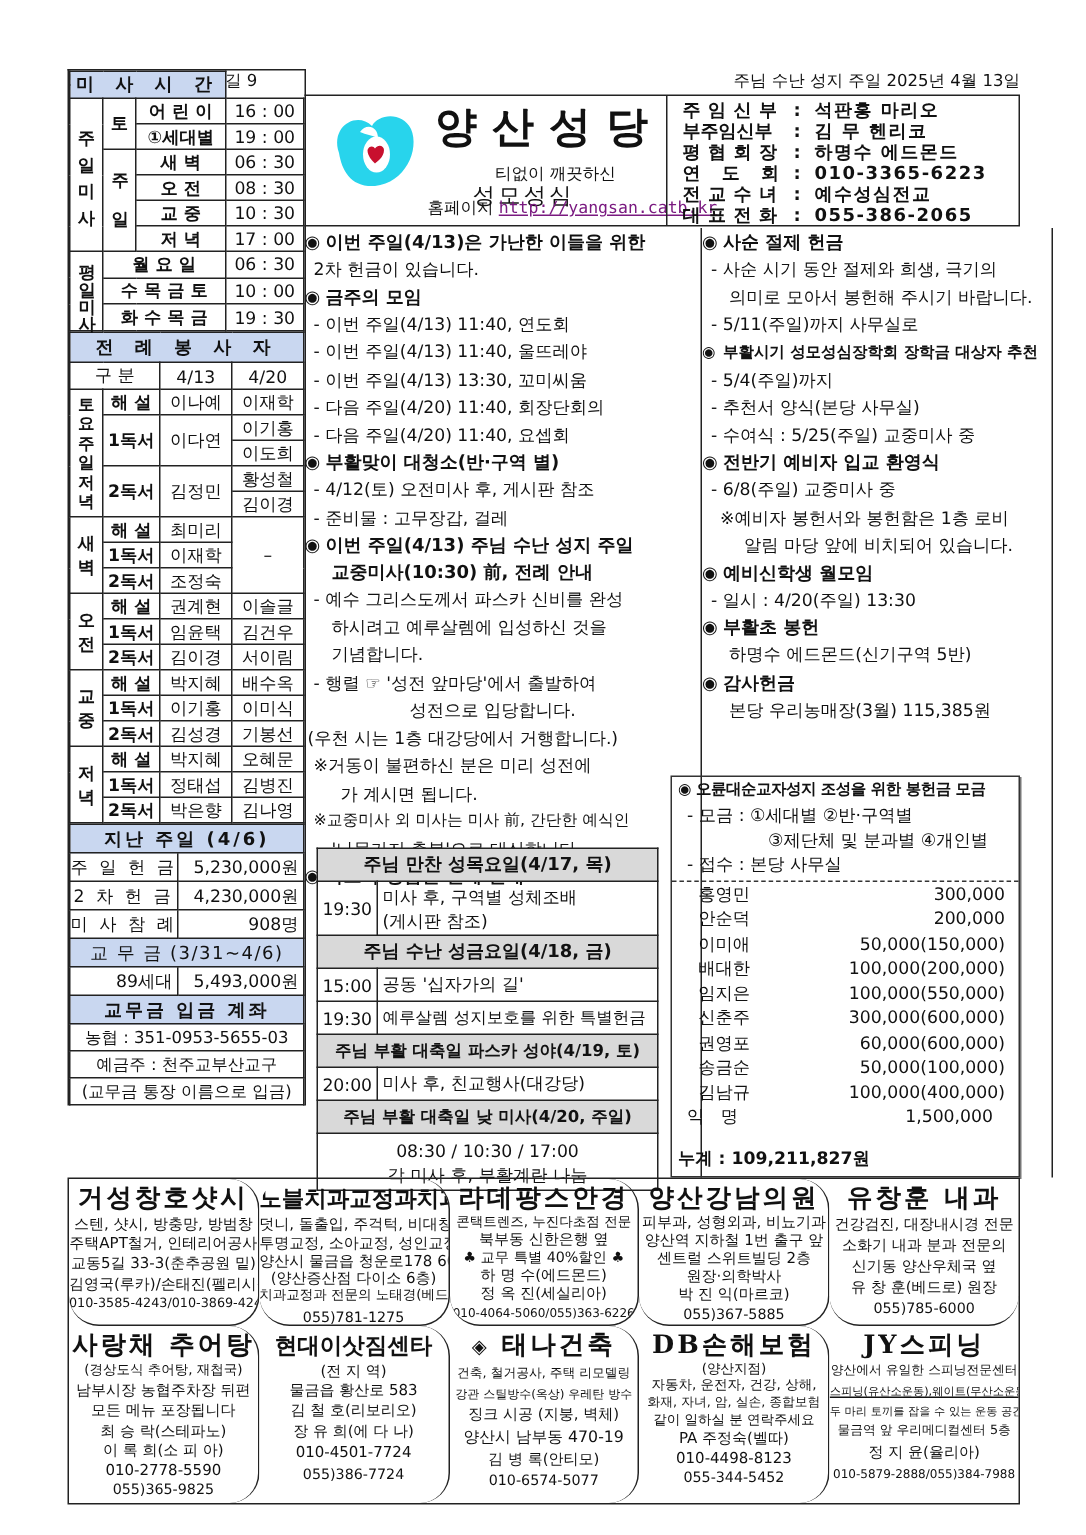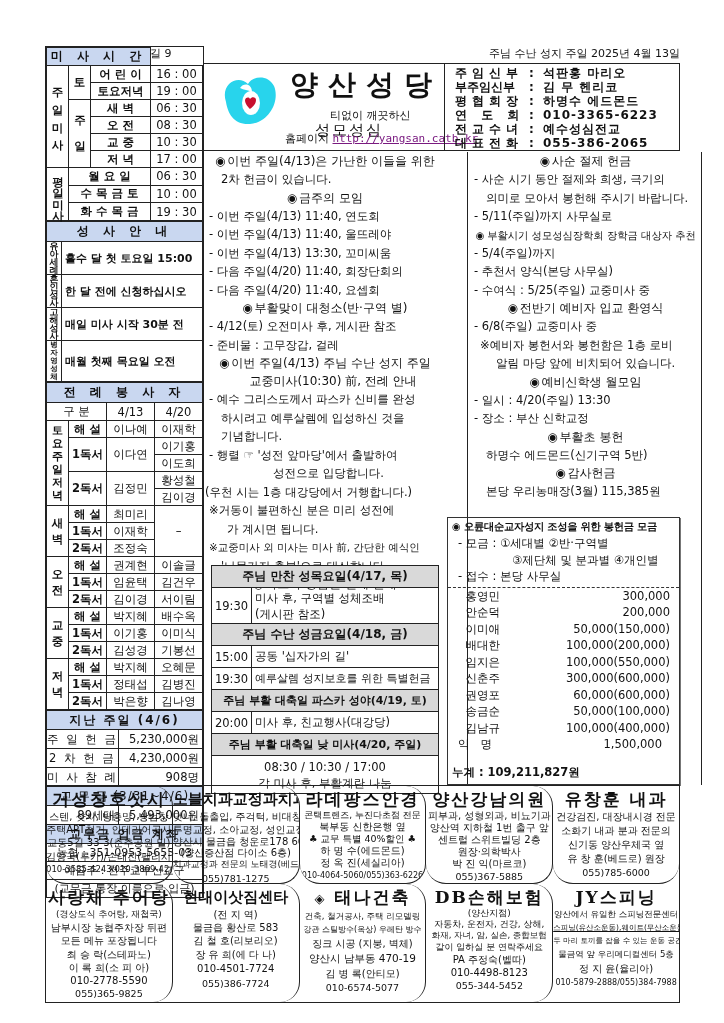--- a/index.html
+++ b/index.html
@@ -27,21 +27,21 @@
 #patron{left:315px;top:121px;font-size:15px;letter-spacing:2px;}
 #hp{left:285px;top:131px;font-size:11px;white-space:nowrap;}
 #hp a{color:#7a1a80;text-decoration:underline;font-family:"DejaVu Sans Mono",monospace;}
 #staff{left:444px;top:63px;width:236px;height:88px;border:1px solid #222;border-right:1px solid #222;padding:2px 0 0 10px;}
 .staffrow{display:flex;font-size:12px;font-weight:bold;line-height:14px;letter-spacing:1px;white-space:nowrap;}
 .staffrow .k{width:74px;letter-spacing:5px;}
 .staffrow .c{width:14px;}
 
 #mid{left:203px;top:152px;width:242px;}
 #right{left:467px;top:152px;width:235px;height:633px;border-left:1px solid #222;border-right:1px solid #222;}
-.sec{font-weight:normal;font-size:12px;line-height:18px;white-space:nowrap;text-align:center;}
+.sec{font-weight:bold;font-size:12px;line-height:18px;white-space:nowrap;}
 .sec .bul{display:inline-block;width:14px;}
 .line{font-size:11.5px;line-height:18.5px;white-space:nowrap;padding-left:6px;}
 .ind{padding-left:22px;}
 .mtable{position:absolute;left:211px;width:228px;border:1px solid #222;}
 .mtable td{font-size:11.5px;height:22px;}
 .mtable .th{background:#d9d9d9;font-weight:bold;font-size:12px;}
 
 #don{left:447px;top:517px;width:233px;height:268px;border:1px solid #333;box-shadow:1px 1px 0 #777;}
 #don .head{font-weight:bold;font-size:11.5px;line-height:17px;padding-left:4px;white-space:nowrap;}
 #don .l{font-size:11.5px;line-height:16.5px;padding-left:10px;white-space:nowrap;}
@@ -72,21 +72,21 @@
         <tr>
           <td colspan="3" class="hdr">미 사 시 간</td>
         </tr>
     <tr>
       <td rowspan="6" style="width:22px" class="vert"><span style="writing-mode:vertical-rl;letter-spacing:6px">주일미사</span></td>
       <td rowspan="2" style="width:22px" class="bold">토</td>
       <td class="bold">어 린 이</td>
       <td style="width:52px">16 : 00</td>
     </tr>
     <tr>
-          <td class="bold">토요저녁</td>
+          <td class="bold">①세대별</td>
           <td>19 : 00</td>
         </tr>
     <tr>
       <td rowspan="4" class="bold"><span style="writing-mode:vertical-rl;letter-spacing:14px">주일</span></td>
       <td class="bold">새      벽</td>
           <td>06 : 30</td>
     </tr>
     <tr>
           <td class="bold">오      전</td>
           <td>08 : 30</td>
@@ -104,43 +104,20 @@
       <td colspan="2" class="bold">월 요 일</td>
           <td>06 : 30</td>
     </tr>
     <tr>
           <td colspan="2" class="bold">수 목 금 토</td>
           <td>10 : 00</td>
         </tr>
     <tr>
           <td colspan="2" class="bold">화 수 목 금</td>
           <td>19 : 30</td>
-        </tr>
-  </tbody>
-    </table>
-  <table>
-    <tbody>
-        <tr>
-          <td colspan="2" class="hdr" style="height:20px">성 사 안 내</td>
-        </tr>
-    <tr>
-          <td class="small" style="width:15px;white-space:normal;height:22px">유아세례</td>
-          <td class="left bold" style="font-size:11px">홀수 달 첫 토요일 15:00</td>
-        </tr>
-    <tr>
-          <td class="small" style="white-space:normal;height:22px">혼인성사</td>
-          <td class="left bold" style="font-size:11px">한 달 전에 신청하십시오</td>
-        </tr>
-    <tr>
-          <td class="small" style="white-space:normal;height:22px">고해성사</td>
-          <td class="left bold" style="font-size:11px">매일 미사 시작 30분 전</td>
-        </tr>
-    <tr>
-          <td class="small" style="white-space:normal;height:22px;font-size:7.5px">병자영성체</td>
-          <td class="left bold" style="font-size:11px">매월 첫째 목요일 오전</td>
         </tr>
   </tbody>
     </table>
   <table style="font-size:11px">
     <tbody>
         <tr>
           <td colspan="4" class="hdr" style="height:20px">전 례 봉 사 자</td>
         </tr>
     <tr>
       <td colspan="2" style="height:18px">구 분</td>
@@ -320,21 +297,21 @@
     </div>
   <div class="staffrow">
       <span class="k">대표전화</span>
       <span class="c">:</span>
       <span>055-386-2065</span>
     </div>
 </div>
 
 <div class="abs" id="mid">
   <div class="sec"><span class="bul">◉</span><span>이번 주일(4/13)은 가난한 이들을 위한</span></div>
-  <div class="line ind" style="padding-left:18px">2차 헌금이 있습니다.</div>
+  <div class="line ind" style="padding-left:6px">2차 헌금이 있습니다.</div>
   <div class="sec"><span class="bul">◉</span><span>금주의 모임</span></div>
   <div class="line">- 이번 주일(4/13) 11:40, 연도회</div>
   <div class="line">- 이번 주일(4/13) 11:40, 울뜨레야</div>
   <div class="line">- 이번 주일(4/13) 13:30, 꼬미씨움</div>
   <div class="line">- 다음 주일(4/20) 11:40, 회장단회의</div>
   <div class="line">- 다음 주일(4/20) 11:40, 요셉회</div>
   <div class="sec"><span class="bul">◉</span><span>부활맞이 대청소(반·구역 별)</span></div>
   <div class="line">- 4/12(토) 오전미사 후, 게시판 참조</div>
   <div class="line">- 준비물 : 고무장갑, 걸레</div>
   <div class="sec"><span class="bul">◉</span><span>이번 주일(4/13) 주님 수난 성지 주일</span></div>
@@ -402,21 +379,20 @@
   <div class="sec" style="font-size:10.3px"><span class="bul">◉</span><span>부활시기 성모성심장학회 장학금 대상자 추천</span></div>
   <div class="line">- 5/4(주일)까지</div>
   <div class="line">- 추천서 양식(본당 사무실)</div>
   <div class="line">- 수여식 : 5/25(주일) 교중미사 중</div>
   <div class="sec"><span class="bul">◉</span><span>전반기 예비자 입교 환영식</span></div>
   <div class="line">- 6/8(주일) 교중미사 중</div>
   <div class="line" style="padding-left:12px">※예비자 봉헌서와 봉헌함은 1층 로비</div>
   <div class="line" style="padding-left:28px">알림 마당 앞에 비치되어 있습니다.</div>
   <div class="sec"><span class="bul">◉</span><span>예비신학생 월모임</span></div>
   <div class="line">- 일시 : 4/20(주일) 13:30</div>
-  <div class="line">- 장소 : 부산 신학교정</div>
   <div class="sec"><span class="bul">◉</span><span>부활초 봉헌</span></div>
   <div class="line" style="padding-left:18px">하명수 에드몬드(신기구역 5반)</div>
   <div class="sec"><span class="bul">◉</span><span>감사헌금</span></div>
   <div class="line" style="padding-left:18px">본당 우리농매장(3월) 115,385원</div>
 </div>
 
 <div class="abs" id="don">
   <div class="head" style="font-size:10.3px;letter-spacing:-0.3px"><span>◉ </span><span>오륜대순교자성지 조성을 위한 봉헌금 모금</span></div>
   <div class="l">- 모금 : ①세대별 ②반·구역별</div>
   <div class="l" style="padding-left:64px">③제단체 및 분과별 ④개인별</div>

